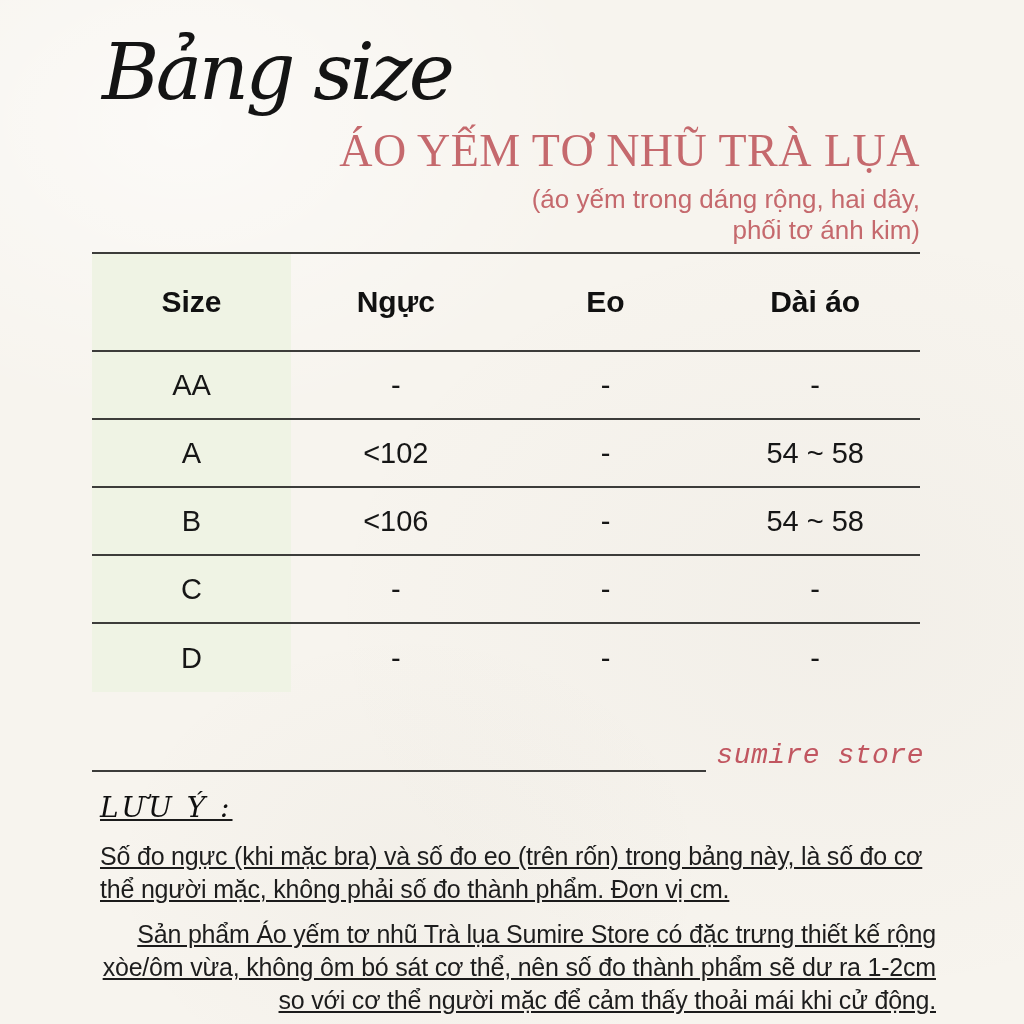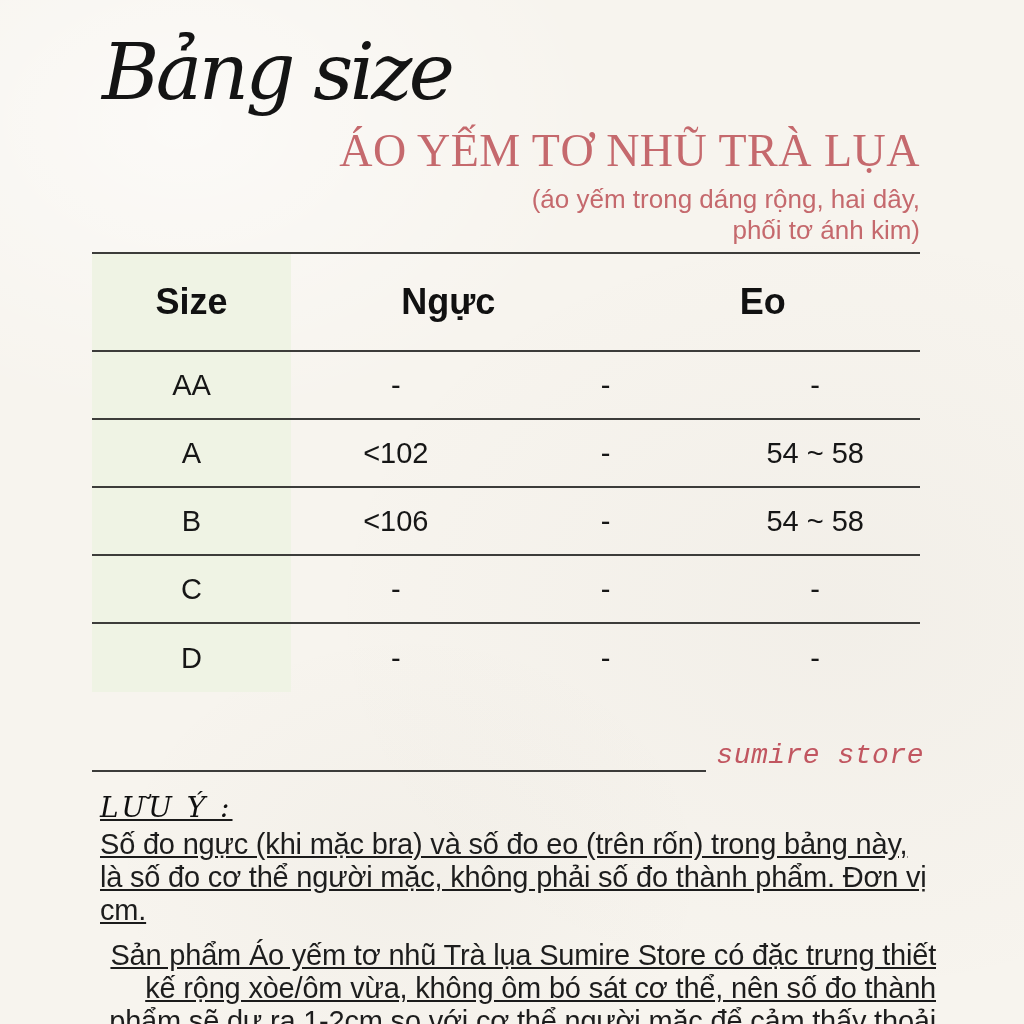--- a/index.html
+++ b/index.html
@@ -56,21 +56,21 @@
     height:68px;
     border-bottom:2px solid var(--line);
     align-items:stretch;
   }
   .row.head{height:98px;}
   .row.last{border-bottom:none;}
   .cell{
     flex:1; display:flex; align-items:center; justify-content:center;
     font-size:29px; font-weight:400; color:#161616;
   }
-  .row.head .cell{font-weight:700; font-size:36px; color:#111;}
+  .row.head .cell{font-weight:700; font-size:30px; color:#111;}
   .cell.size{flex:0 0 199px; background:var(--table-green);}
   .bottom-line{
     position:absolute; left:92px; top:770px;
     width:614px; height:2px;
     background:var(--line);
   }
   .brand{
     position:absolute; right:100px; top:740px;
     font-family:Liberation Mono, monospace;
     font-style:italic; font-weight:400;
@@ -82,22 +82,22 @@
     position:absolute; left:100px; top:792px; width:836px;text-decoration:underline;
   }
   .notes-head{
     font-family:"DejaVu Serif", serif;
     font-style:italic; font-weight:400;
     font-size:28px; line-height:32px;
     letter-spacing:3px;
     color:#101010;
   }
   .note{
-    margin:4px 0 0 0;
-    font-size:29px; line-height:33px;
+    margin:16px 0 0 0;
+    font-size:25px; line-height:33px;
     letter-spacing:-0.2px;
     color:#1d1d1d;
   }
   .note + .note{margin-top:12px;text-align:right;}
 </style>
 </head>
 <body>
 
 <div class="canvas">
 
@@ -108,20 +108,21 @@
   <div class="product-sub">
     <div>(áo yếm trong dáng rộng, hai dây,</div>
     <div>phối tơ ánh kim)</div>
   </div>
 
   <div class="size-table">
     <div class="row head">
       <div class="cell size">Size</div>
       <div class="cell">Ngực</div>
       <div class="cell">Eo</div>
+      <div class="cell">Dài áo</div>
     </div>
 
     <div class="row">
       <div class="cell size">AA</div>
       <div class="cell">-</div>
       <div class="cell">-</div>
       <div class="cell">-</div>
     </div>
 
     <div class="row">

